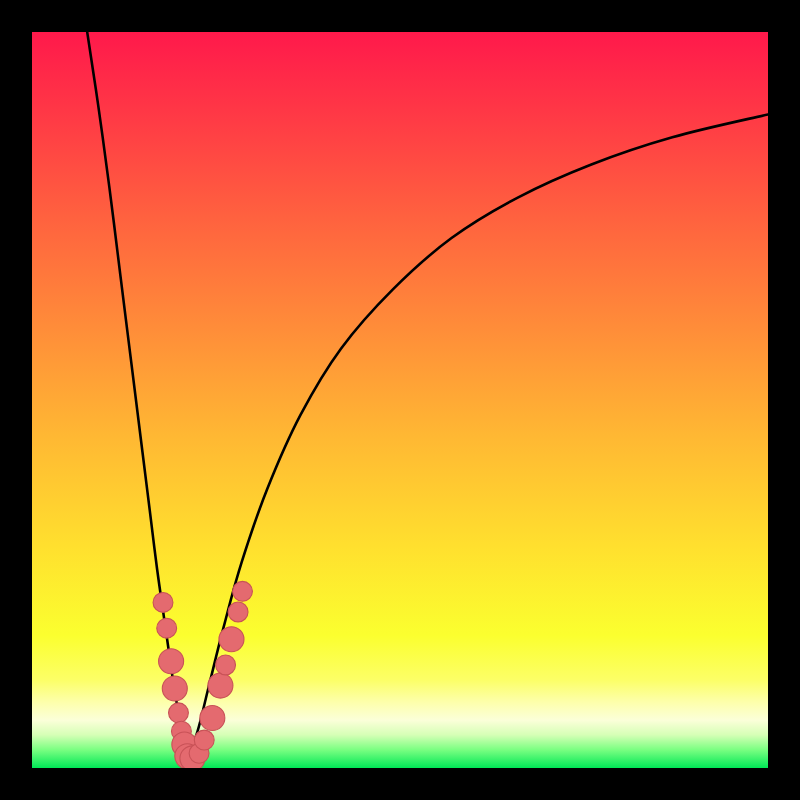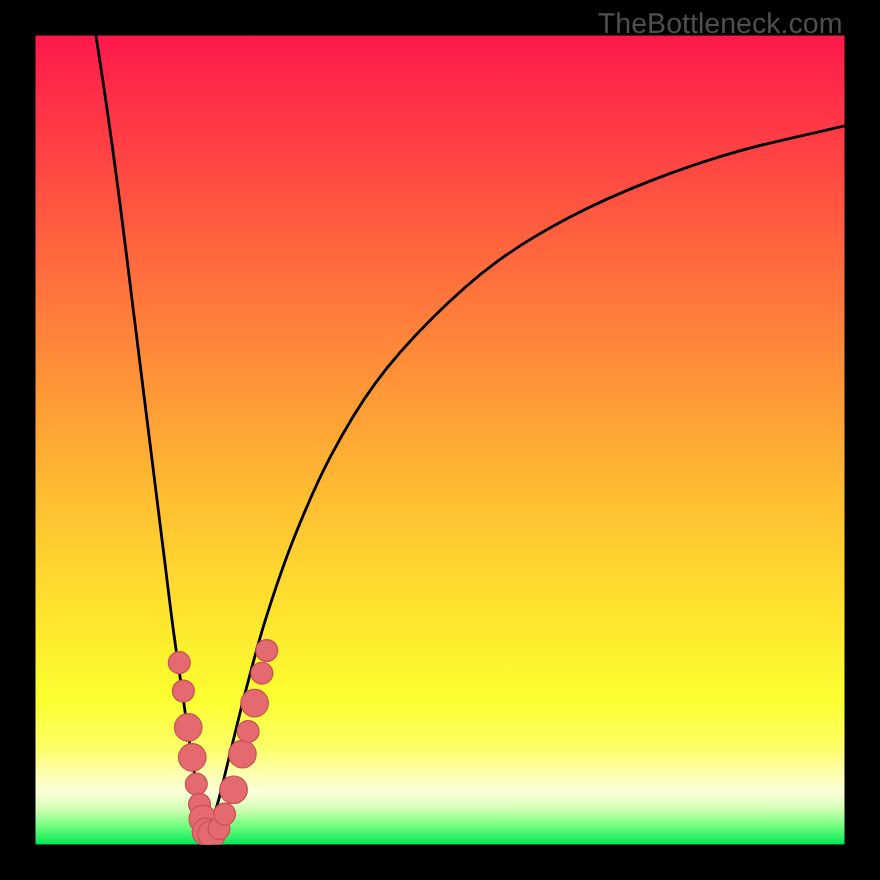--- a/index.html
+++ b/index.html
@@ -50,21 +50,20 @@
     font-weight: 400;
     letter-spacing: 0px;
     user-select: none;
   }
 </style>
 </head>
 <body>
 
 <div class="frame">
 
-  <div class="watermark">TheBottleneck.com</div>
 
   <div class="plot">
 
     <svg class="gradient" viewBox="0 0 100 100" preserveAspectRatio="none">
       <defs>
         <linearGradient id="bg" x1="0" y1="0" x2="0" y2="1">
             <stop offset="0%" stop-color="#ff194b"></stop>
             <stop offset="10%" stop-color="#ff3546"></stop>
             <stop offset="25%" stop-color="#ff613f"></stop>
             <stop offset="40%" stop-color="#ff8c39"></stop>

